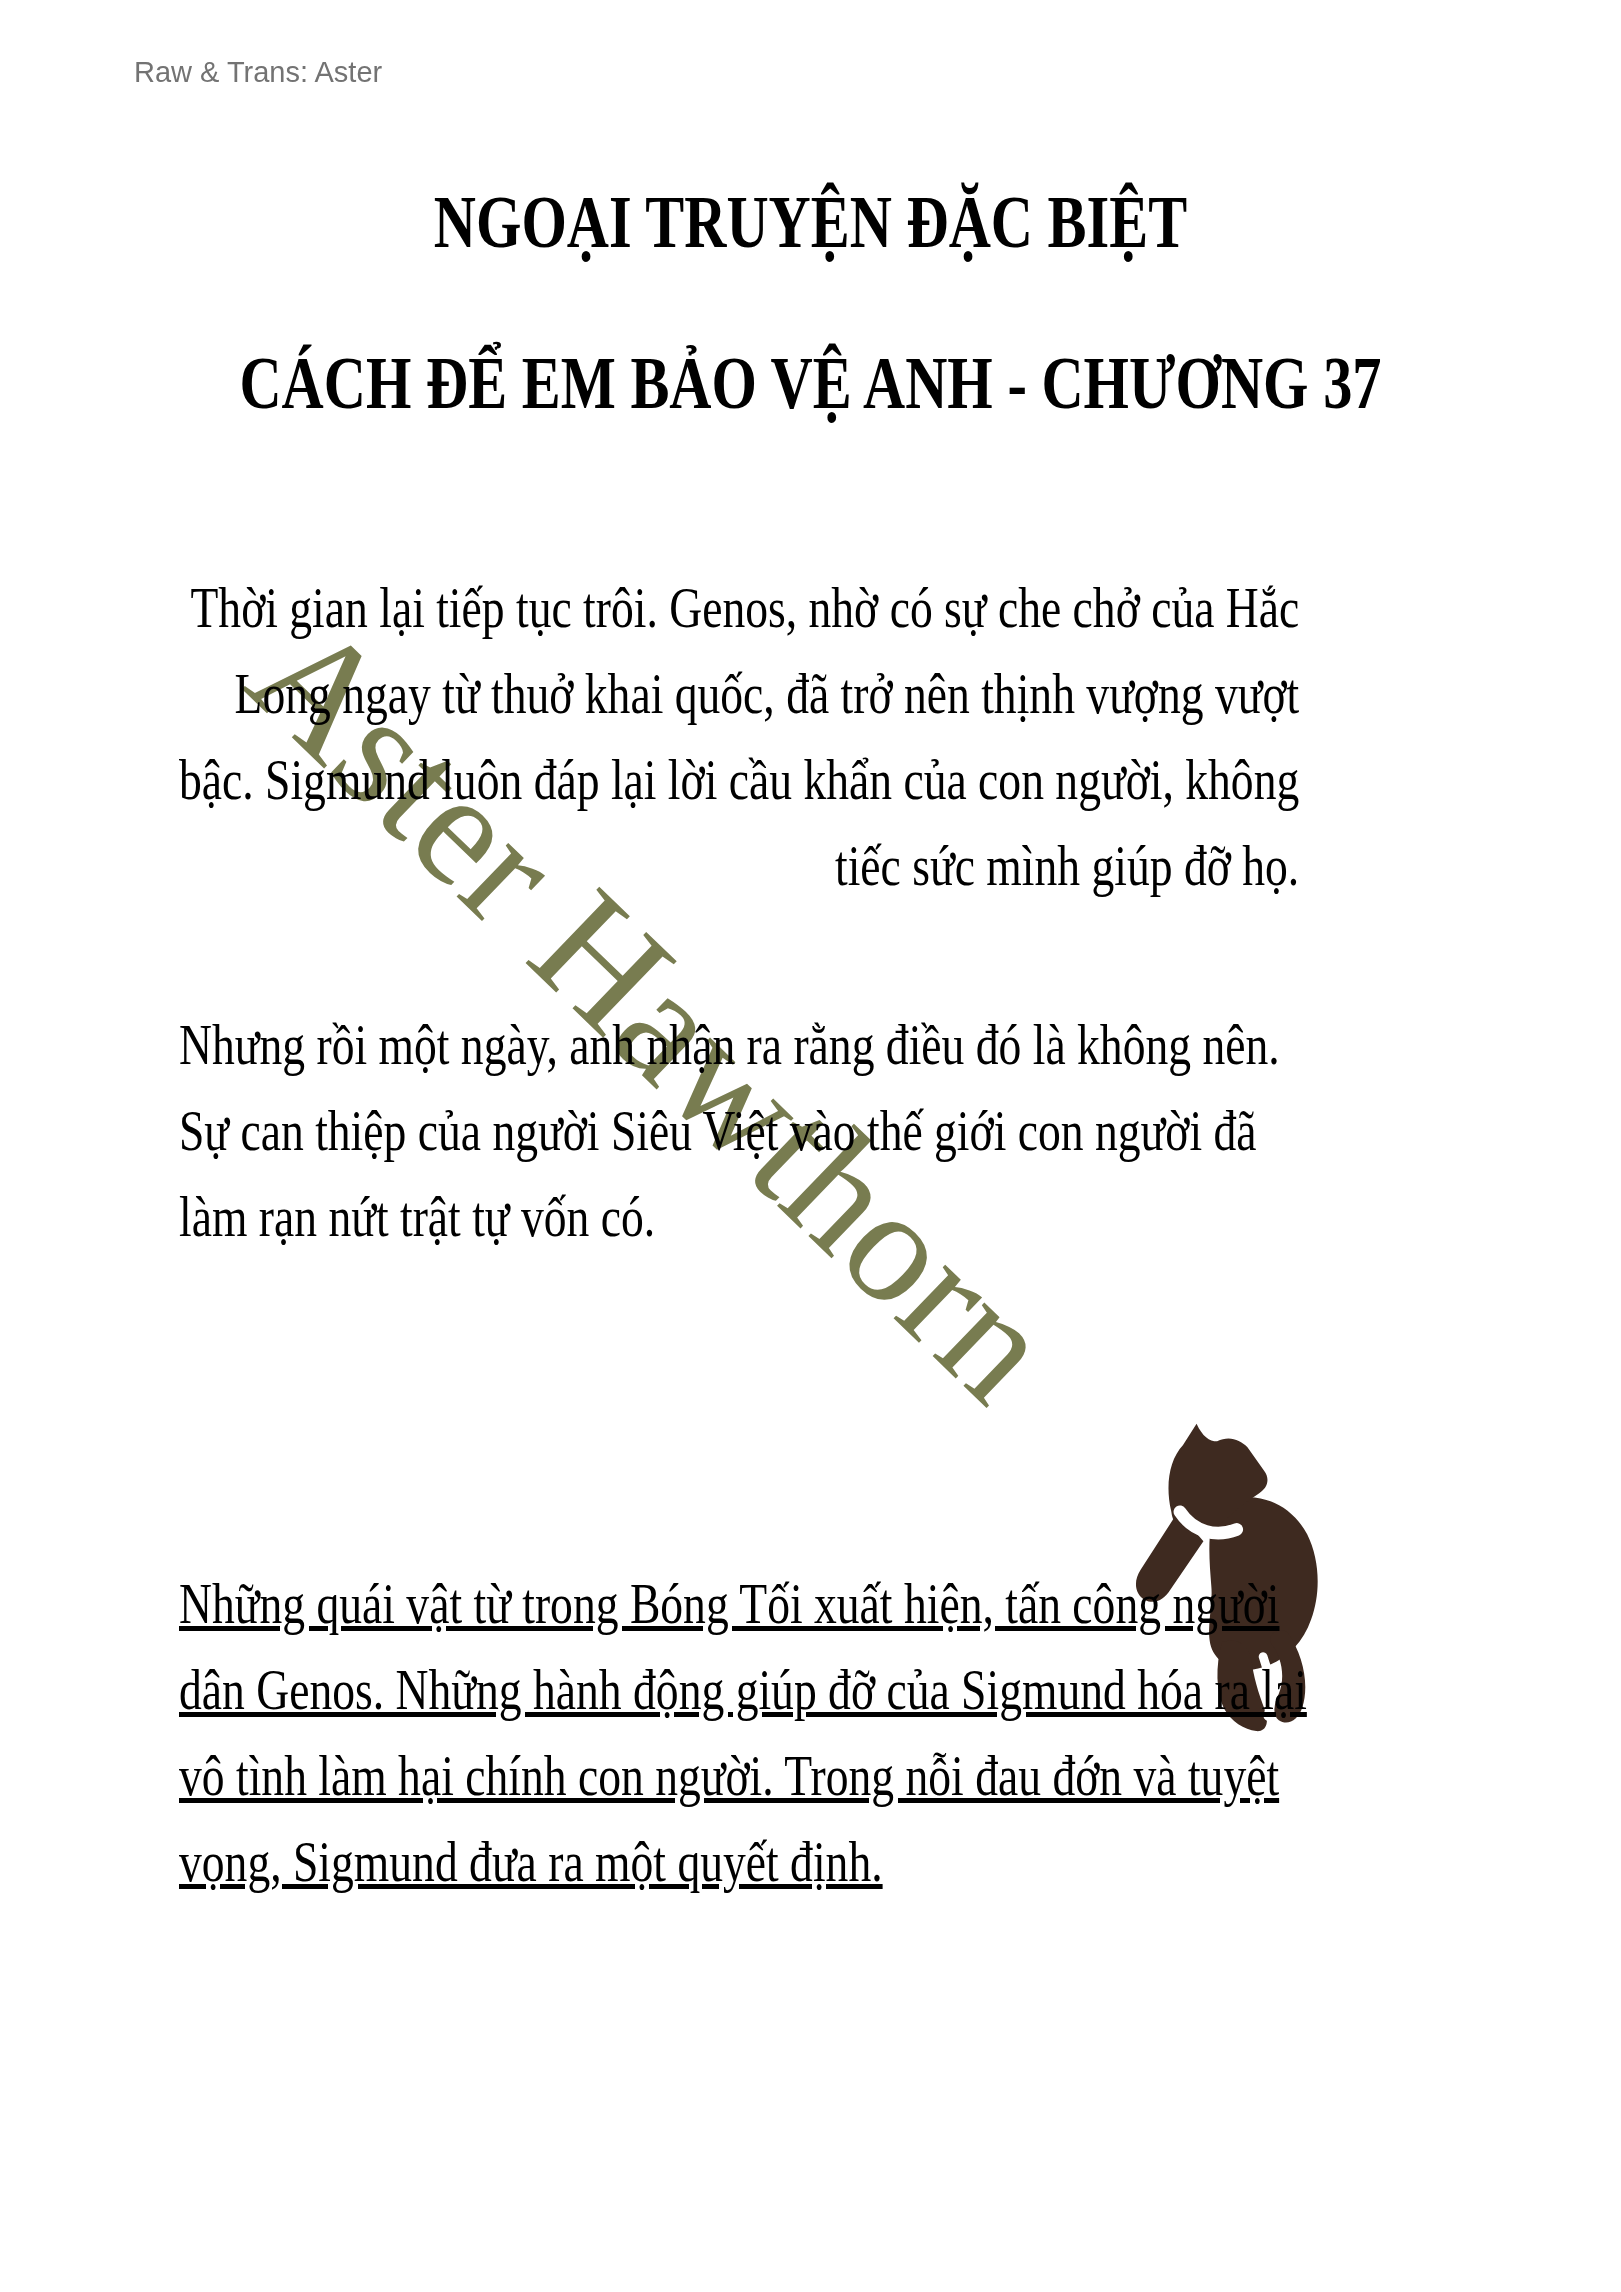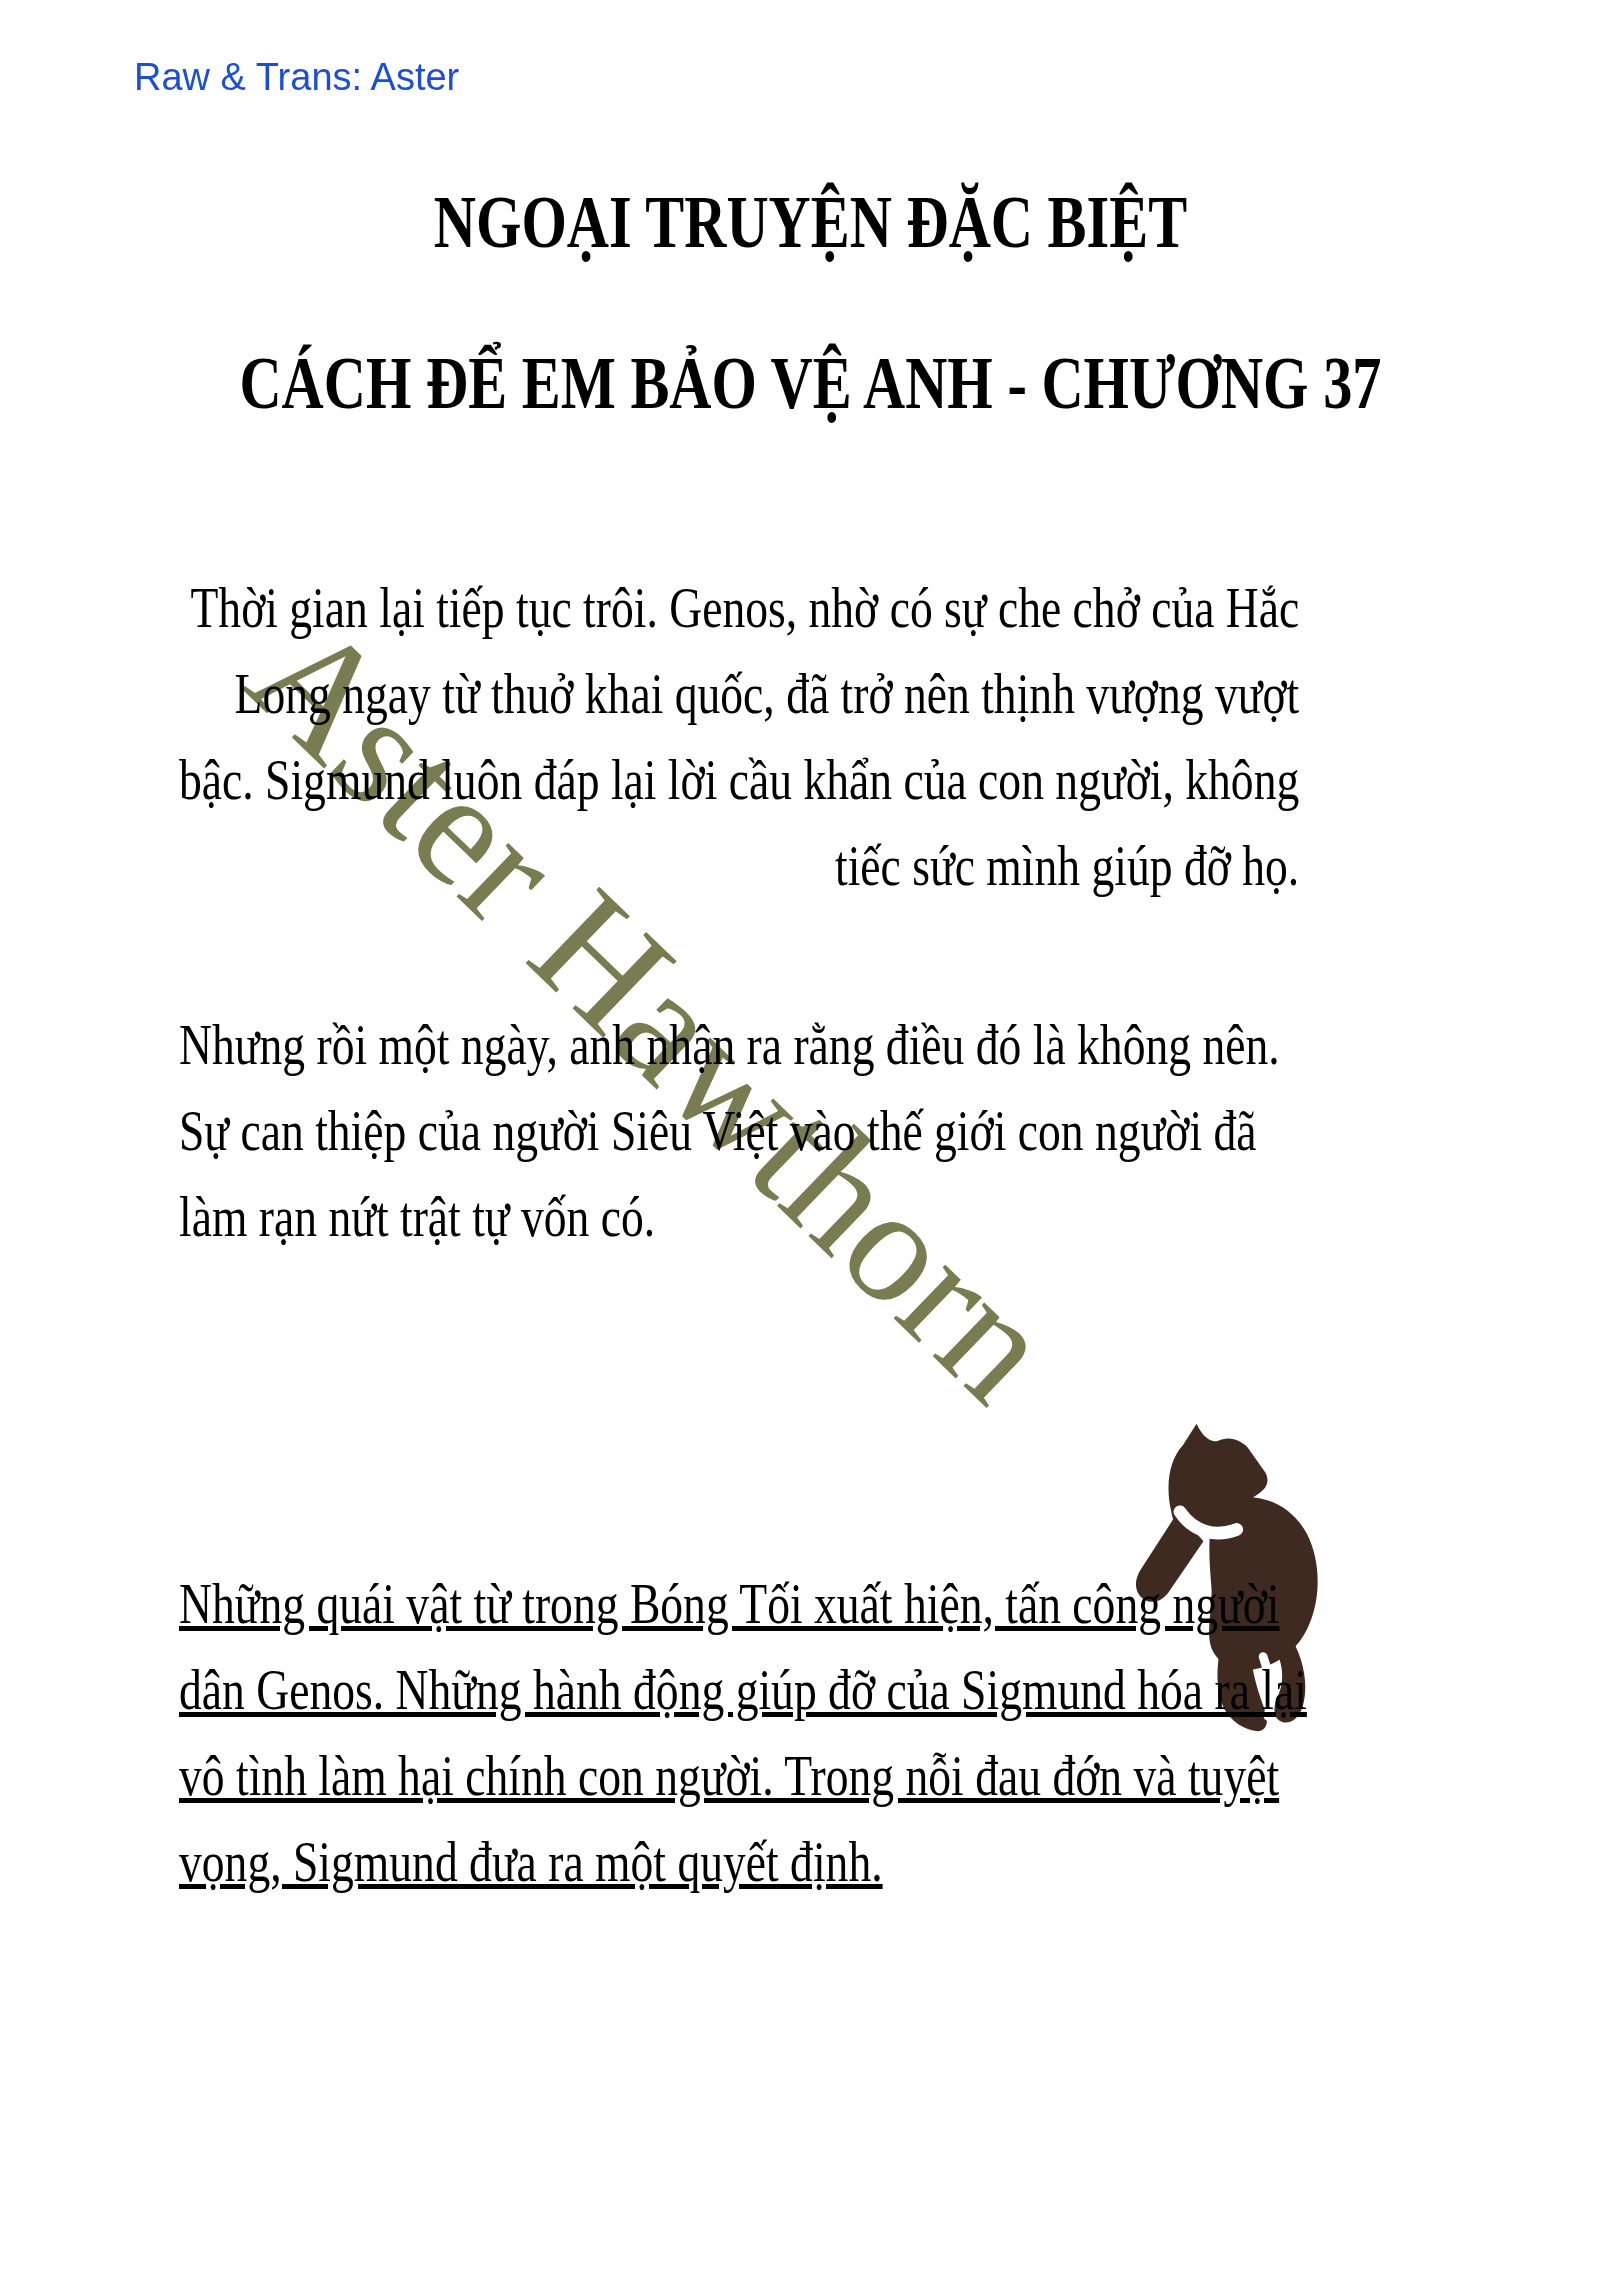--- a/index.html
+++ b/index.html
@@ -25,22 +25,22 @@
   .cat-svg{
     position:absolute;
     left:1125px;top:1411px;
     width:196px;height:323px;
     z-index:2;
   }
   .credit{
     position:absolute;
     left:134px;top:56px;
     font-family:"Liberation Sans", sans-serif;
-    font-size:38px;
-    color:#1d4ed8;
+    font-size:29px;
+    color:#737373;
     z-index:3;
     white-space:nowrap;
   }
   .doc-title{
     position:absolute;
     left:0;width:1621px;
     margin:0;
     text-align:center;
     font-family:"Liberation Serif", serif;
     font-weight:bold;

